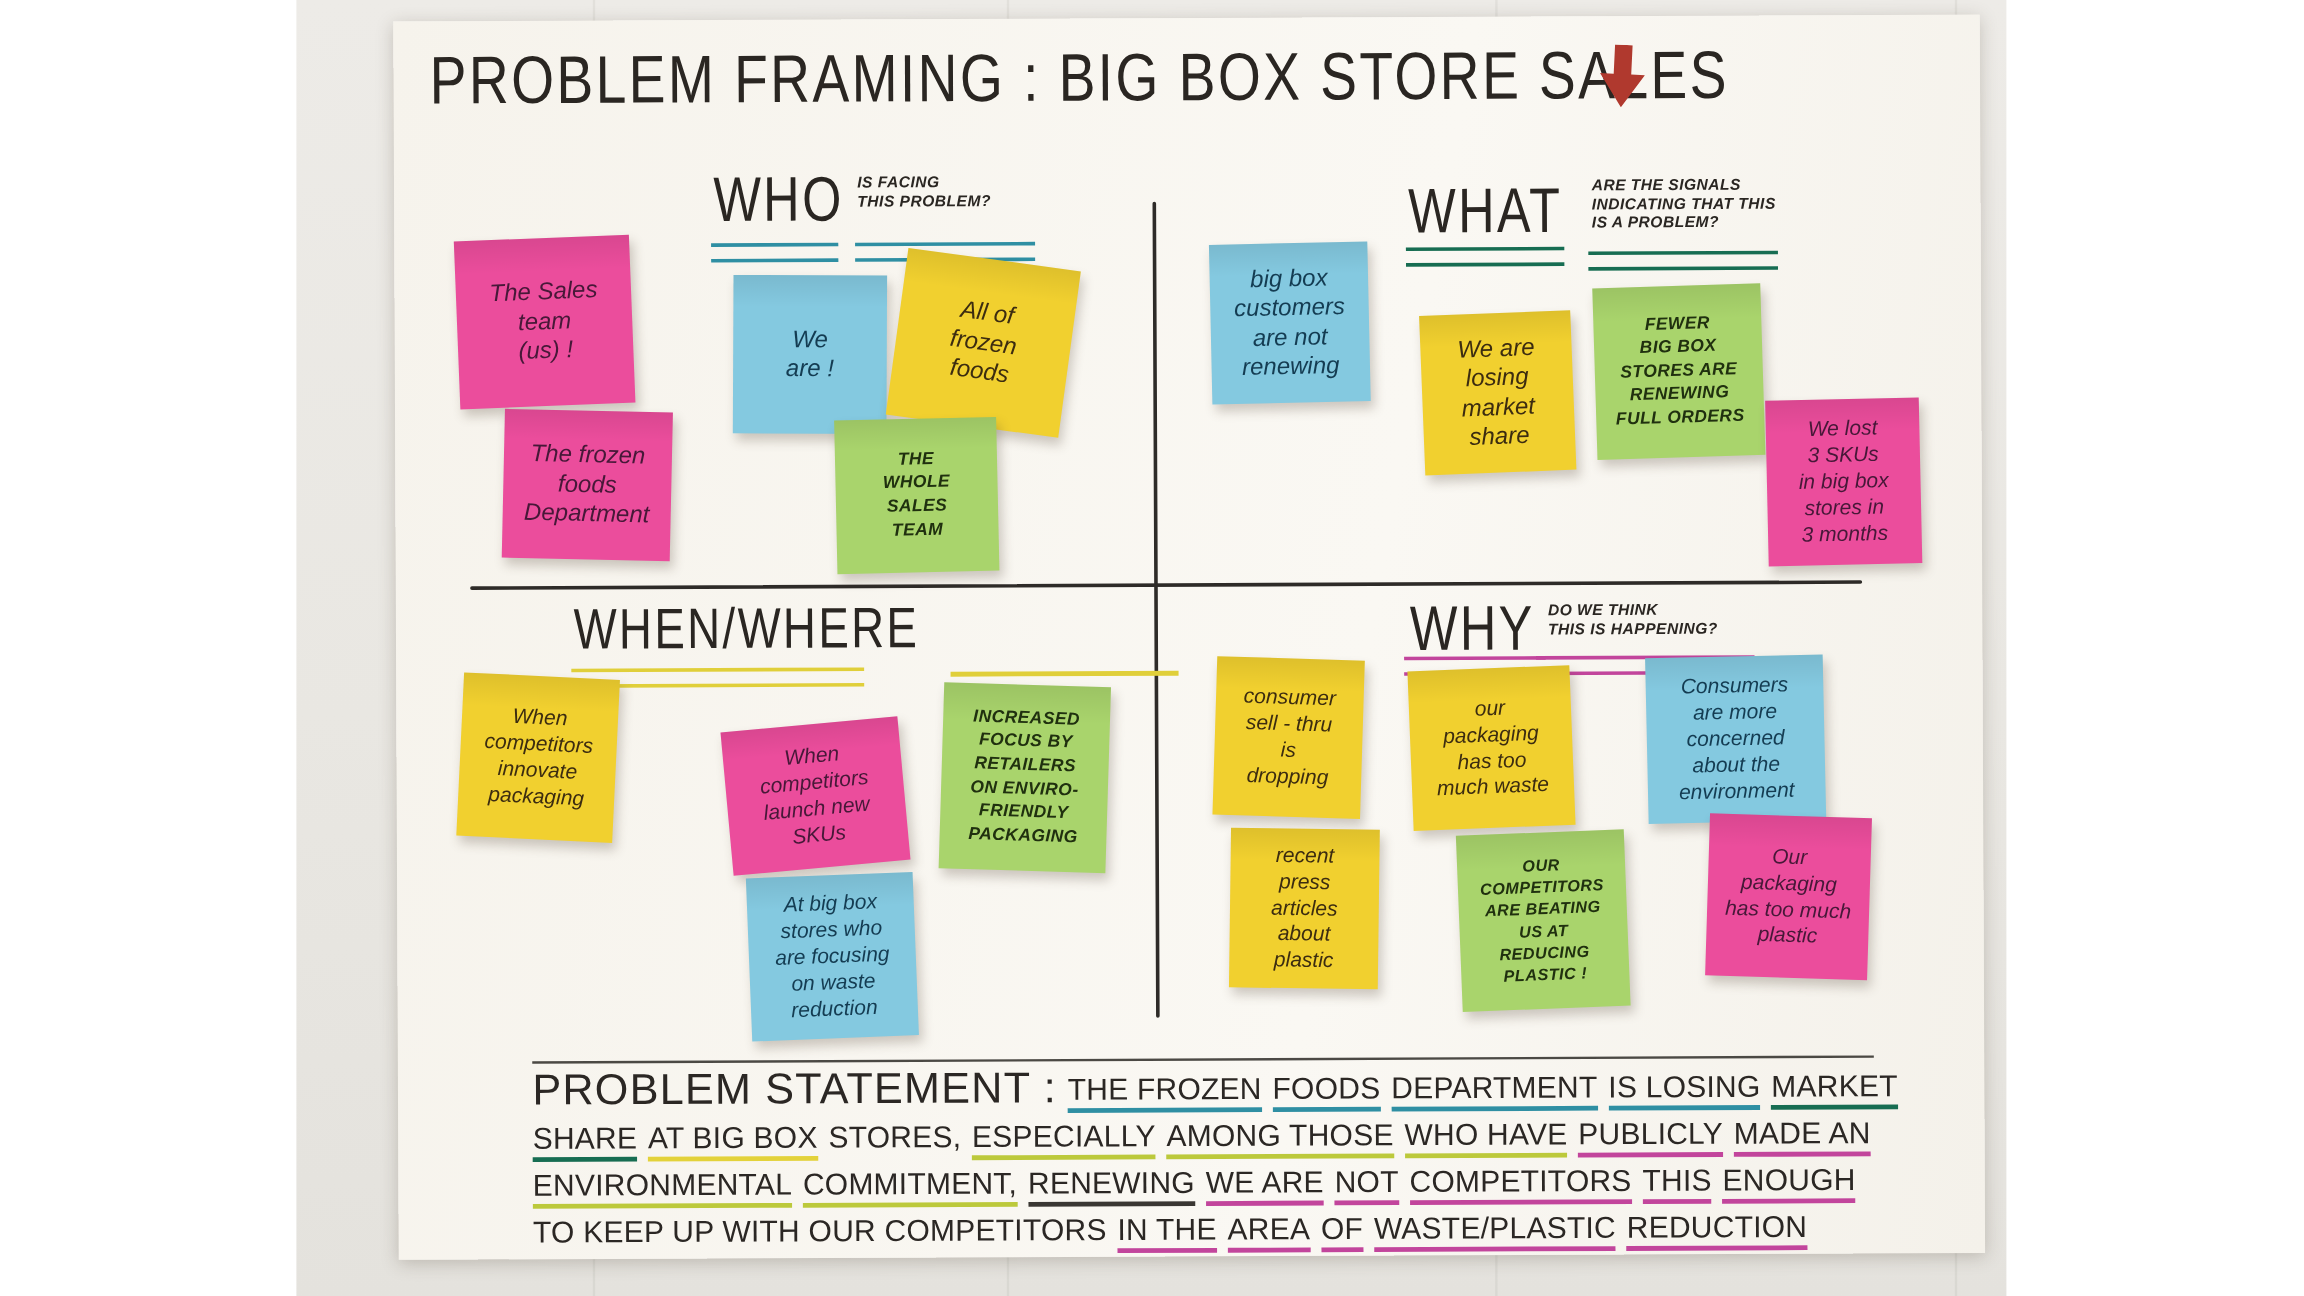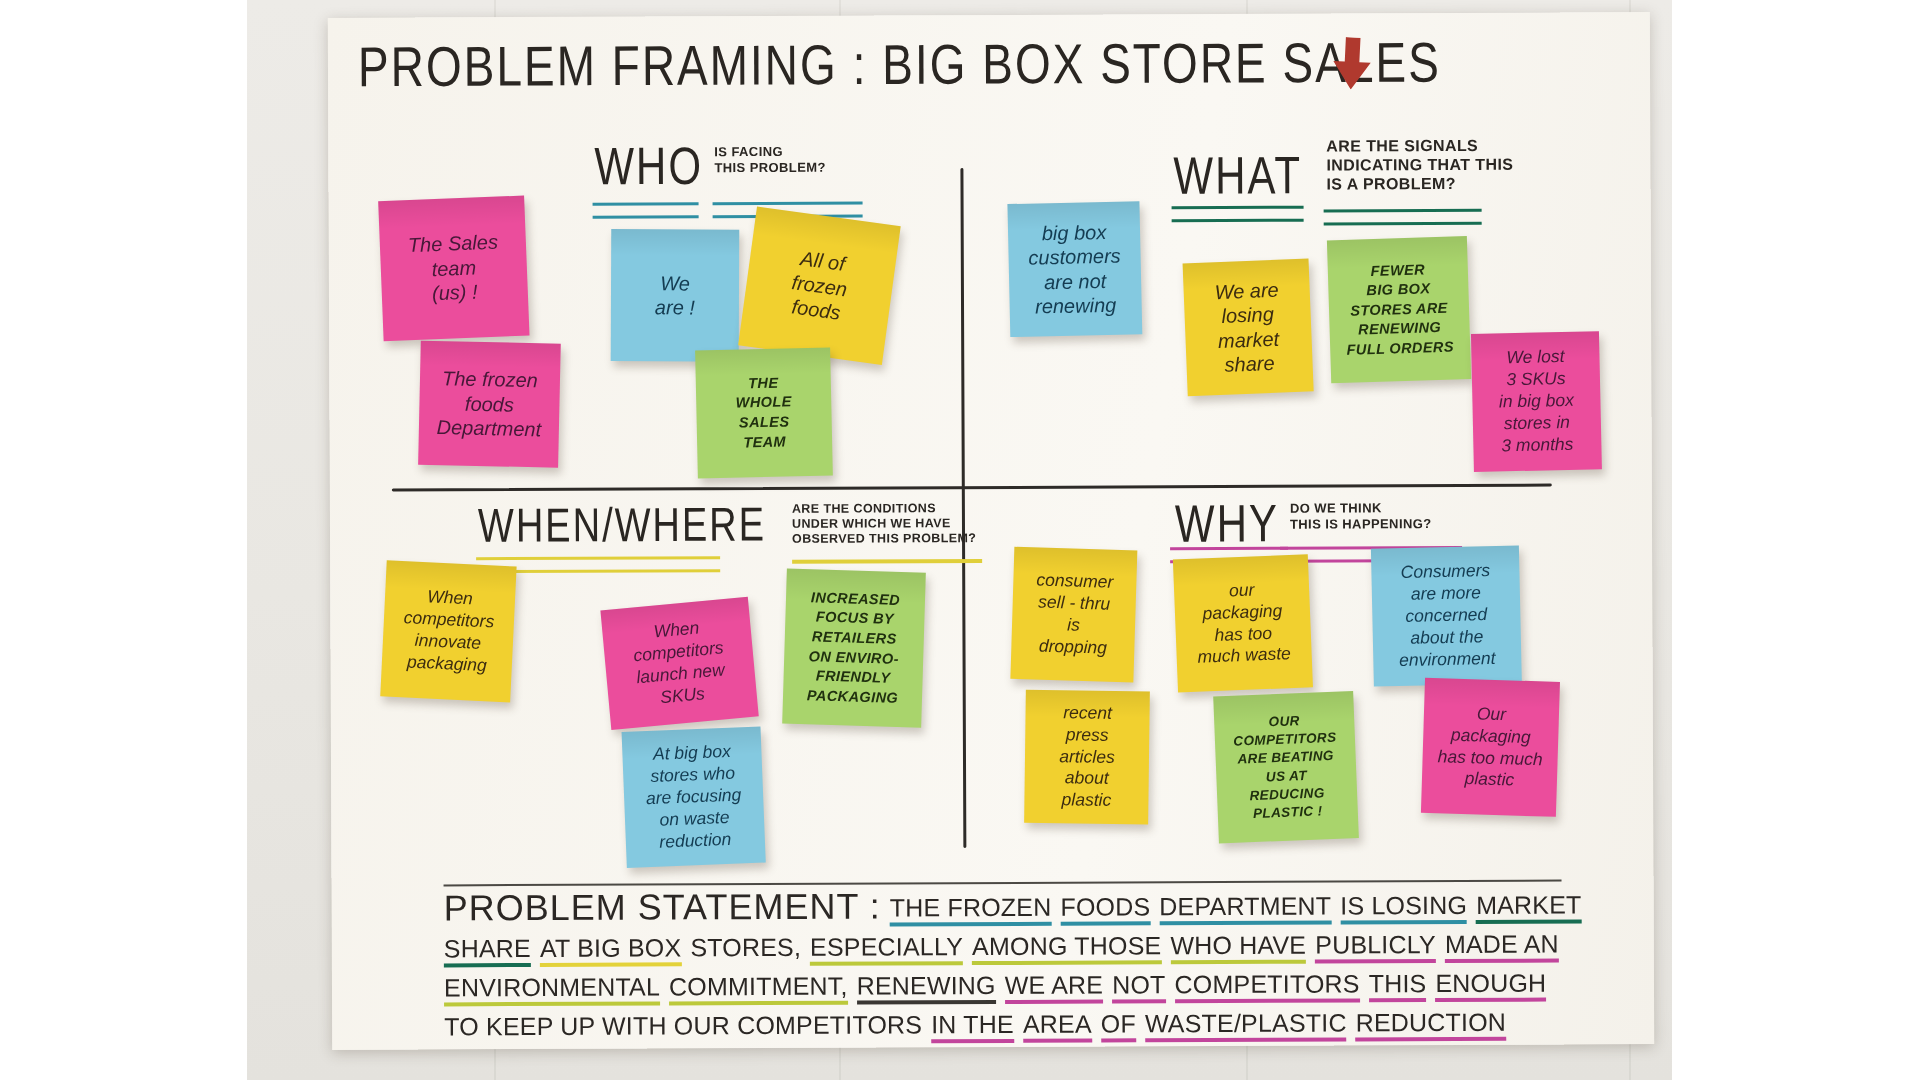--- a/index.html
+++ b/index.html
@@ -17,21 +17,21 @@
   .poster-title{position:absolute;left:30px;top:16px;font-size:46px;letter-spacing:2px;
     transform:scaleY(1.22);transform-origin:top left;color:#2a2622;white-space:nowrap;}
   .red-arrow{position:absolute;left:1004px;top:24px;width:40px;height:52px;transform:rotate(3deg);}
   
   .vline{position:absolute;left:632px;top:153px;width:3px;height:680px;background:#2e2b28;border-radius:2px;}
   .hline{position:absolute;left:62px;top:471px;width:1160px;height:3px;background:#2e2b28;border-radius:2px;}
   
   .qword{position:absolute;font-size:42px;letter-spacing:2px;transform:scaleY(1.25);
     transform-origin:top left;color:#2a2622;white-space:nowrap;}
   .qsub{position:absolute;font-size:13px;font-weight:700;line-height:1.2;letter-spacing:.4px;
-    color:#2a2622;white-space:pre-line;}
+    color:#2a2622;white-space:pre-line;font-style:italic;}
   .dbl{position:absolute;height:10px;border-top:3px solid;border-bottom:3px solid;}
   .sgl{position:absolute;height:4px;}
   .ul-teal{border-color:#2f8fa3;background-clip:content-box;}
   .ul-green{border-color:#17695а;}
   .ul-green{border-color:#176d52;}
   .ul-yellow{border-color:#e0cf3a;}
   .ul-magenta{border-color:#c2459c;}
   .bg-yellow{background:#e0cf3a;}
   
   .note{position:absolute;display:flex;align-items:center;justify-content:center;
@@ -80,30 +80,27 @@
     <div class="vline"></div>
     <div class="hline"></div>
 
     <div class="qword" style="left:266px;top:120px">WHO</div>
     <div class="qsub" style="left:386px;top:128px">IS FACING
 THIS PROBLEM?</div>
     <div class="dbl ul-teal" style="left:264px;top:186px;width:106px"></div>
     <div class="dbl ul-teal" style="left:384px;top:186px;width:150px"></div>
 
     <div class="qword" style="left:845px;top:132px">WHAT</div>
-    <div class="qsub" style="left:998px;top:123px;font-size:16px">ARE THE SIGNALS
+    <div class="qsub" style="left:998px;top:133px;font-size:13px">ARE THE SIGNALS
 INDICATING THAT THIS
 IS A PROBLEM?</div>
     <div class="dbl ul-green" style="left:843px;top:192px;width:132px"></div>
     <div class="dbl ul-green" style="left:995px;top:196px;width:158px"></div>
 
     <div class="qword" style="left:148px;top:482px;font-size:38px">WHEN/WHERE</div>
-    <div class="qsub" style="left:462px;top:486px;font-size:12.5px">ARE THE CONDITIONS
-UNDER WHICH WE HAVE
-OBSERVED THIS PROBLEM?</div>
     <div class="dbl ul-yellow" style="left:146px;top:540px;width:244px"></div>
     <div class="sgl bg-yellow" style="left:462px;top:544px;width:190px"></div>
 
     <div class="qword" style="left:845px;top:480px">WHY</div>
     <div class="qsub" style="left:960px;top:487px">DO WE THINK
 THIS IS HAPPENING?</div>
     <div class="dbl ul-magenta" style="left:840px;top:533px;width:118px"></div>
     <div class="dbl ul-magenta" style="left:950px;top:533px;width:182px"></div>
 
     <div class="note pink" style="left:52px;top:181px;width:146px;height:140px;transform:rotate(-2deg)">

